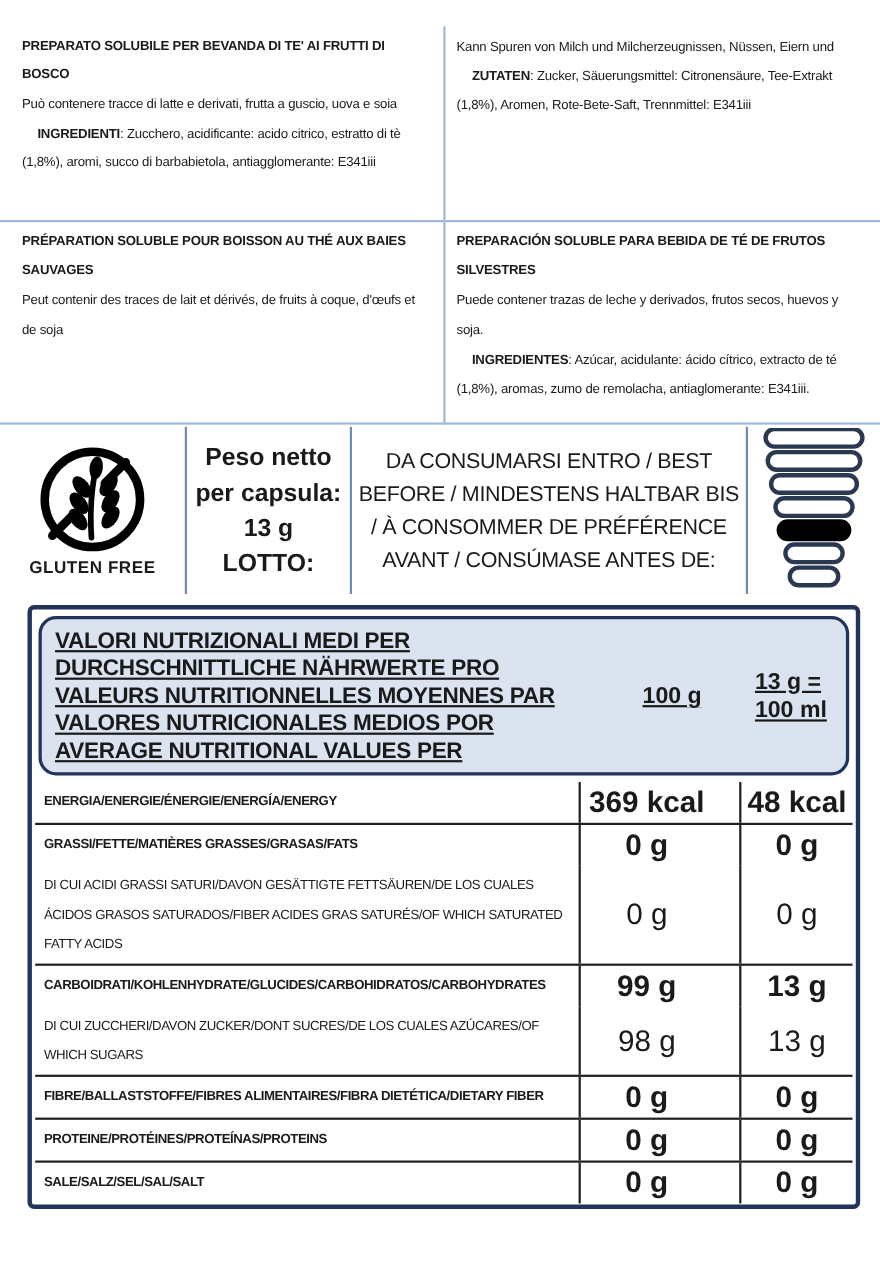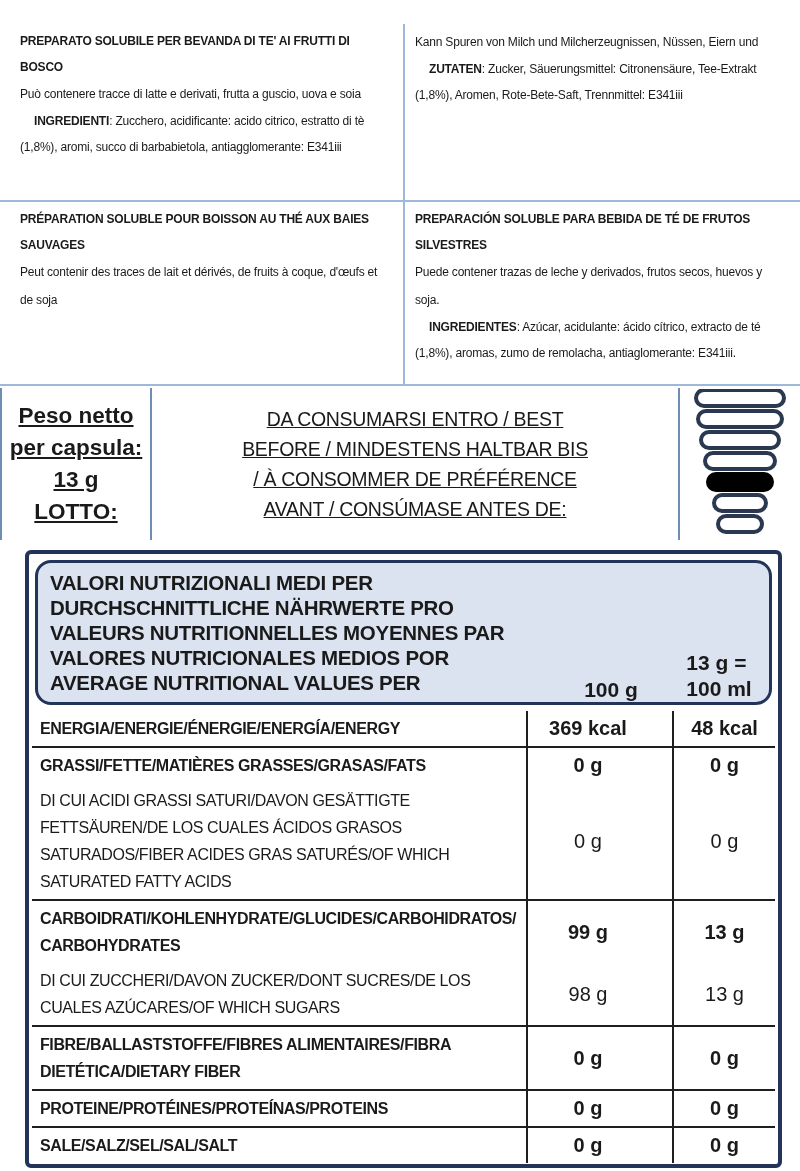--- a/index.html
+++ b/index.html
@@ -17,47 +17,47 @@
   .tcell{padding:4px 12px 8px 20px;font-size:12px;line-height:26px;letter-spacing:-0.2px;}
   .tcell.right{border-left:2px solid var(--grid_blue);padding-left:10px;}
   .tcell.row1{border-bottom:2px solid var(--grid_blue);min-height:178px;}
   .tcell.row2{border-bottom:2px solid var(--grid_blue);min-height:184px;}
   .sec-title{font-weight:bold;}
   .sec-allergen{line-height:28px;}
   .sec-ing{}
   .sec-ing b{letter-spacing:-0.2px;margin-left:14px;}
   
   .band{display:flex;align-items:stretch;height:152px;margin-top:2px;}
-  .band > .bcell{display:flex;flex-direction:column;align-items:center;justify-content:center;text-decoration:underline;}
+  .band > .bcell{display:flex;flex-direction:column;align-items:center;justify-content:center;}
   .b-gluten{width:168px;}
   .b-peso{width:150px;border-left:2px solid var(--band_blue);
           font-weight:bold;font-size:22.5px;line-height:32px;text-align:center;}
   .b-bb{flex:1;border-left:2px solid var(--band_blue);
         font-size:19.5px;line-height:30px;text-align:center;letter-spacing:-0.3px;}
   .b-pills{width:122px;border-left:2px solid var(--band_blue);}
   .gf-label{font-weight:bold;font-size:15.5px;letter-spacing:0.5px;margin-top:2px;}
   
   .nutri{width:757px;margin:10px 0 0 25px;border:4px solid var(--navy);border-radius:6px;background:#fff;}
   .nhead{margin:6px;border:3px solid var(--navy);border-radius:16px;background:var(--header_bg);
-         display:flex;align-items:flex-end;}
+         display:flex;align-items:center;text-decoration:underline;}
   .nh-title{flex:1;padding:7px 6px 7px 12px;font-weight:bold;font-size:20.5px;line-height:25px;letter-spacing:-0.3px;}
   .nh-col{display:flex;align-items:center;justify-content:center;font-weight:bold;font-size:21px;}
   .nh-sep{border-left:2px solid #2c3c55;margin:16px 0;}
   .nh-100{width:112px;}
   .nh-13{width:100px;}
   .nh-13 .stack{text-align:left;line-height:26px;}
   .nbody{padding:0 3px 1px 3px;}
   .nrow{display:flex;align-items:stretch;border-top:2px solid var(--rule);}
   .nrow.first{border-top:none;}
   .nrow.sub{border-top:none;}
-  .rlabel{flex:1;padding:4px 6px 4px 8px;font-weight:bold;font-size:16px;line-height:27px;
+  .rlabel{flex:1;padding:4px 6px 4px 8px;font-weight:bold;font-size:12px;line-height:27px;
           letter-spacing:-0.4px;overflow-wrap:anywhere;}
   .nrow.sub .rlabel{font-weight:normal;}
   .rval{width:122px;border-left:2px solid var(--rule);display:flex;align-items:center;justify-content:center;
-        font-size:20px;font-weight:bold;padding:3px 2px;}
+        font-size:27px;font-weight:bold;padding:3px 2px;}
   .rval.v13{width:103px;margin-left:24px;}
   .nrow.sub .rval{font-weight:normal;}
 </style>
 </head>
 <body>
 
 <div class="top-grid">
   <div class="tcell row1">
     <div class="sec-title">PREPARATO SOLUBILE PER BEVANDA DI TE' AI FRUTTI DI BOSCO</div>
     <div class="sec-allergen">Può contenere tracce di latte e derivati, frutta a guscio, uova e soia</div>
@@ -72,20 +72,36 @@
     <div class="sec-allergen">Peut contenir des traces de lait et dérivés, de fruits à coque, d'œufs et de soja</div>
   </div>
   <div class="tcell row2 right">
     <div class="sec-title">PREPARACIÓN SOLUBLE PARA BEBIDA DE TÉ DE FRUTOS SILVESTRES</div>
     <div class="sec-allergen">Puede contener trazas de leche y derivados, frutos secos, huevos y soja.</div>
     <div class="sec-ing"><b>INGREDIENTES</b><span>: Azúcar, acidulante: ácido cítrico, extracto de té (1,8%), aromas, zumo de remolacha, antiaglomerante: E341iii.</span></div>
   </div>
 </div>
 
 <div class="band">
+  <div class="bcell b-gluten">
+    <svg width="104" height="104" viewBox="0 0 120 120" aria-hidden="true">
+      <circle cx="60" cy="60" r="50" fill="none" stroke="#000" stroke-width="9"></circle>
+      <line x1="95" y1="21" x2="73" y2="43" stroke="#000" stroke-width="9" stroke-linecap="round"></line>
+      <line x1="40" y1="76" x2="18" y2="98" stroke="#000" stroke-width="9" stroke-linecap="round"></line>
+      <path d="M64,26 C59,48 57,70 59,100" fill="none" stroke="#000" stroke-width="6" stroke-linecap="round"></path>
+      <ellipse cx="64" cy="27" rx="7" ry="12" fill="#000" transform="rotate(8 64 27)"></ellipse>
+      <ellipse cx="49" cy="47" rx="7.5" ry="13" fill="#000" transform="rotate(-38 49 47)"></ellipse>
+      <ellipse cx="77" cy="45" rx="7.5" ry="13" fill="#000" transform="rotate(34 77 45)"></ellipse>
+      <ellipse cx="46" cy="64" rx="7.5" ry="13" fill="#000" transform="rotate(-38 46 64)"></ellipse>
+      <ellipse cx="79" cy="62" rx="7.5" ry="13" fill="#000" transform="rotate(34 79 62)"></ellipse>
+      <ellipse cx="45" cy="81" rx="7.5" ry="13" fill="#000" transform="rotate(-38 45 81)"></ellipse>
+      <ellipse cx="79" cy="79" rx="7.5" ry="13" fill="#000" transform="rotate(34 79 79)"></ellipse>
+    </svg>
+    <div class="gf-label">GLUTEN FREE</div>
+  </div>
   <div class="bcell b-peso">
     <div>Peso netto</div>
     <div>per capsula:</div>
     <div>13 g</div>
     <div>LOTTO:</div>
   </div>
   <div class="bcell b-bb">
     <div>DA CONSUMARSI ENTRO / BEST</div>
     <div>BEFORE / MINDESTENS HALTBAR BIS</div>
     <div>/ À CONSOMMER DE PRÉFÉRENCE</div>

